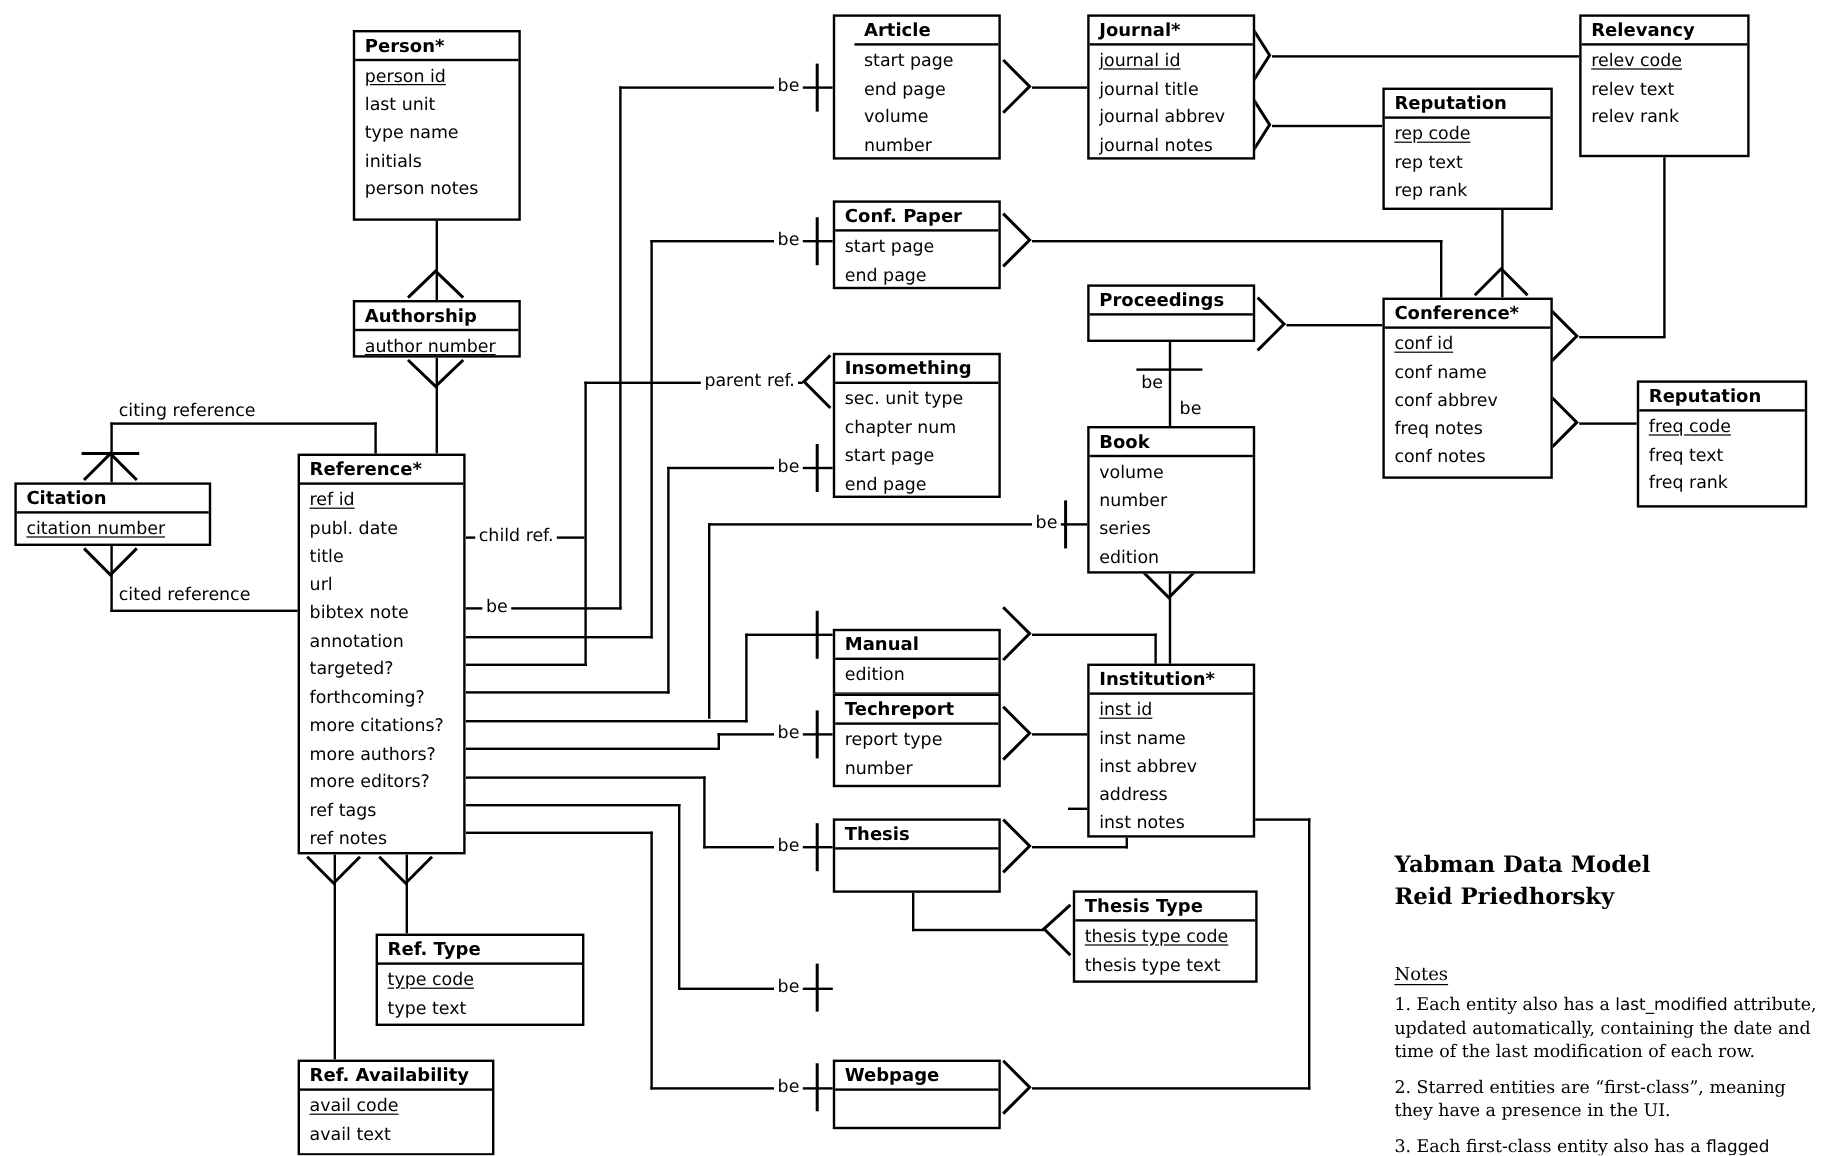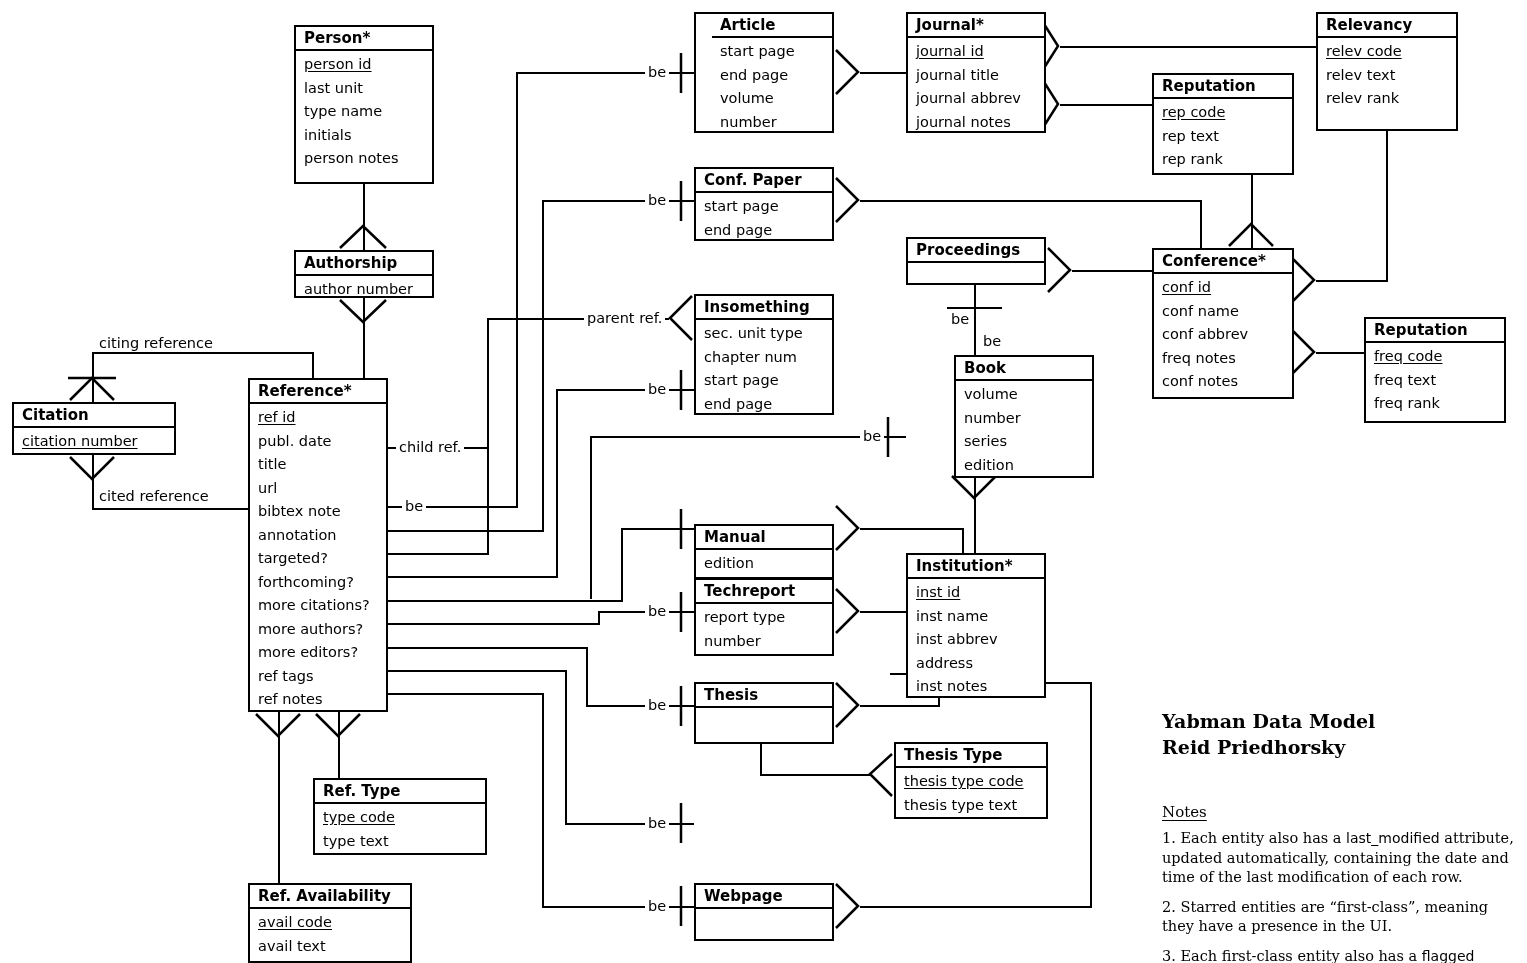--- a/index.html
+++ b/index.html
@@ -297,21 +297,21 @@
       <div class="attr">journal abbrev</div>
       <div class="attr">journal notes</div>
     </div>
   </div>
 
   <div class="entity" style="left:906px;top:237px;width:140px;height:48px;">
     <div class="ent-title">Proceedings</div>
     <div class="ent-attrs"></div>
   </div>
 
-  <div class="entity" style="left:906px;top:355px;width:140px;height:123px;margin-left:48px;">
+  <div class="entity" style="left:906px;top:355px;width:140px;height:123px;">
     <div class="ent-title">Book</div>
     <div class="ent-attrs">
       <div class="attr">volume</div>
       <div class="attr">number</div>
       <div class="attr">series</div>
       <div class="attr">edition</div>
     </div>
   </div>
 
   <div class="entity" style="left:906px;top:553px;width:140px;height:145px;">

